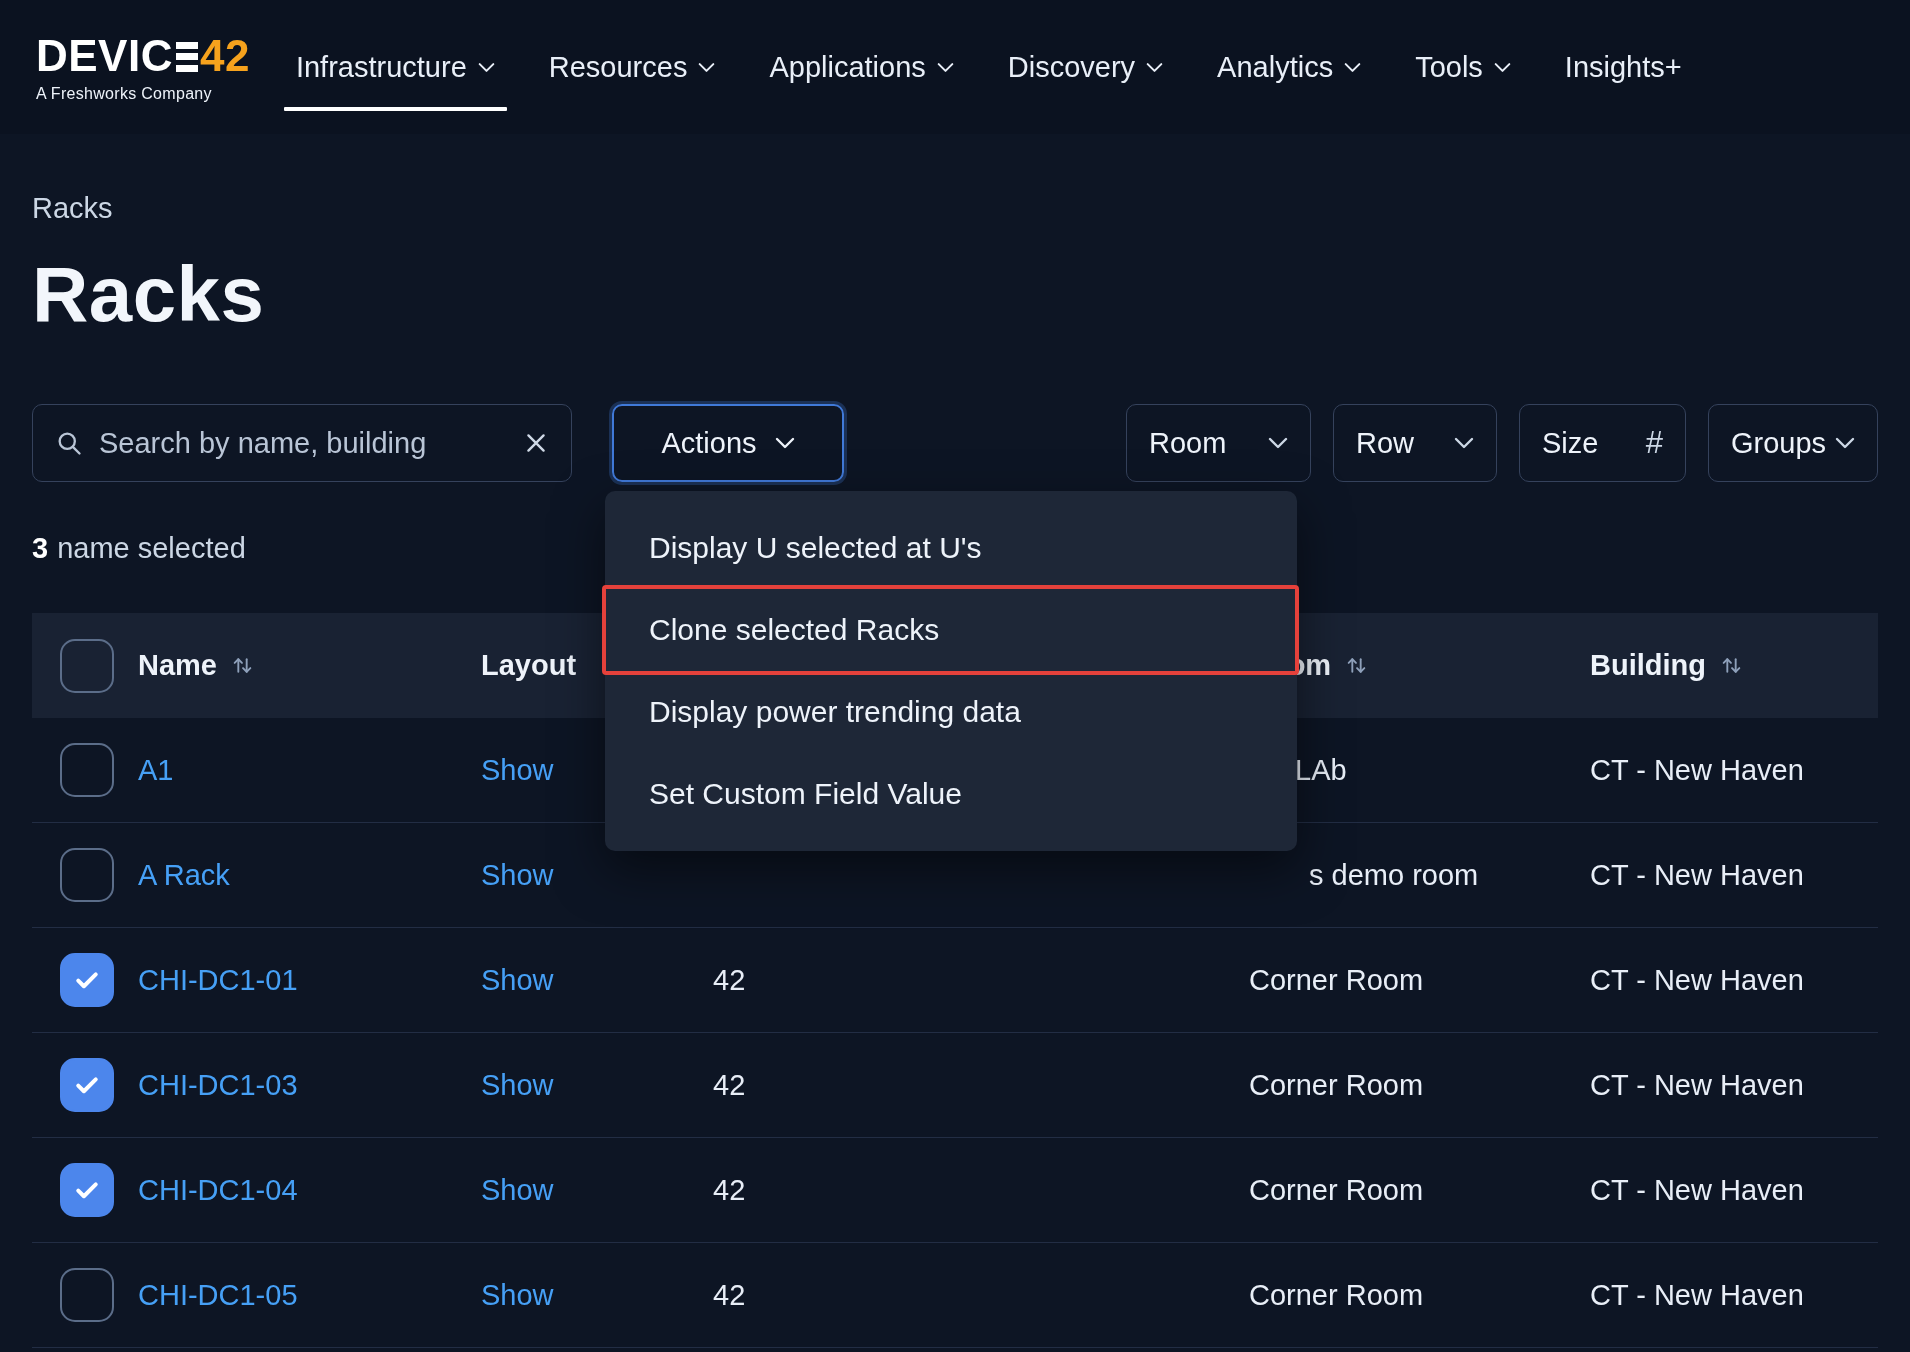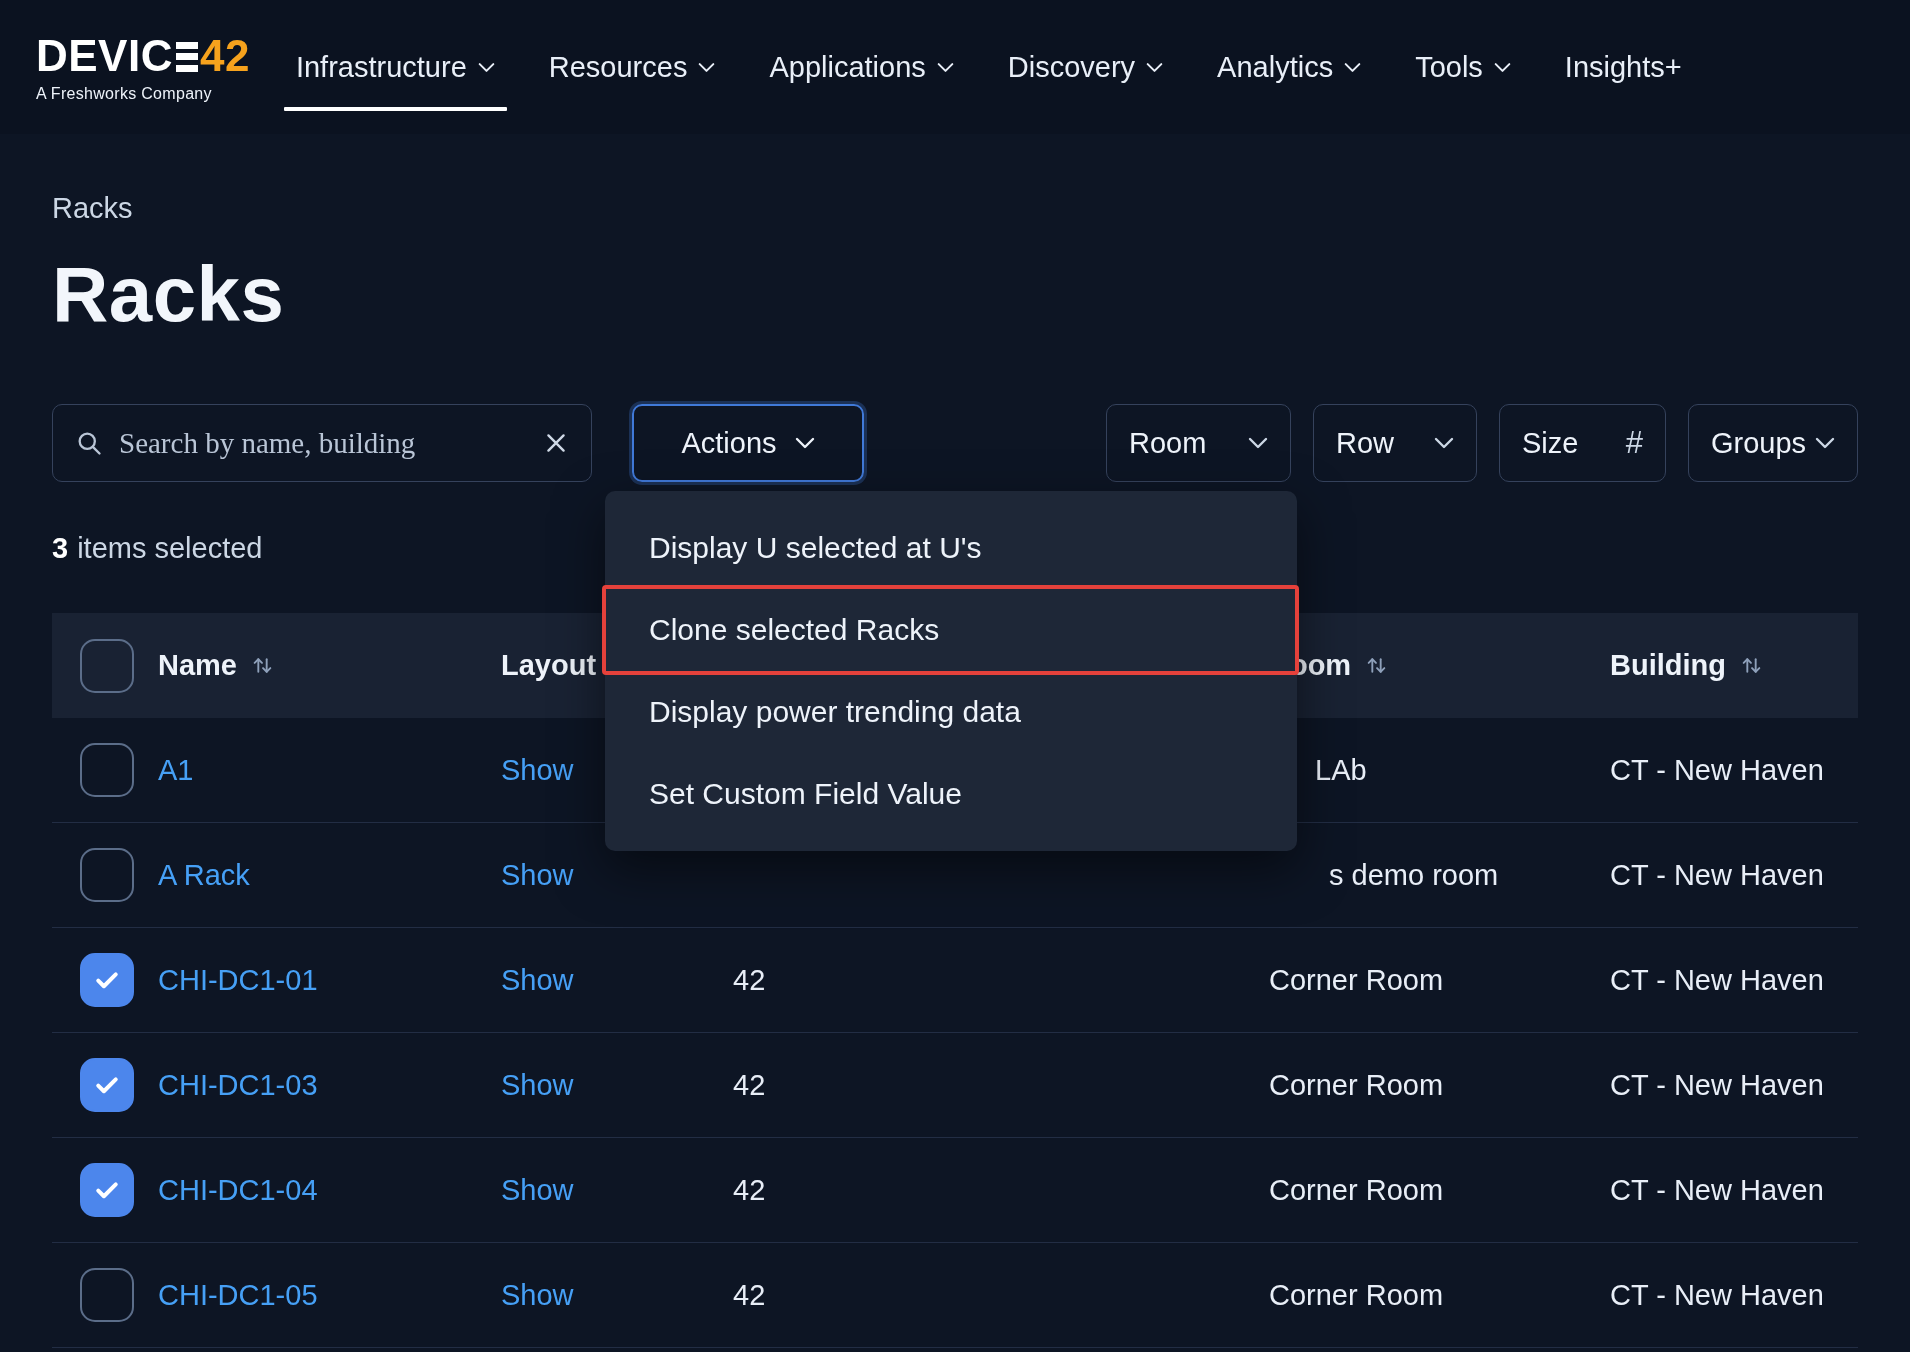--- a/index.html
+++ b/index.html
@@ -21,29 +21,29 @@
     background:linear-gradient(to bottom,#fff 0 7px,transparent 7px 11.5px,#fff 11.5px 18.5px,transparent 18.5px 23px,#fff 23px 30px); }
   .logo-42 { color:#f6a21d; }
   .tagline { font-size:16px; color:#eef3fa; margin-top:4px; letter-spacing:.3px; }
   nav { display:flex; gap:54px; margin-left:6px; }
   .nav-item { display:flex; align-items:center; gap:11px; font-size:29px; color:#e9eff8;
     height:134px; position:relative; cursor:pointer; white-space:nowrap; }
   .nav-item.active::after { content:""; position:absolute; left:-12px; right:-12px; bottom:23px;
     height:4px; background:#ffffff; border-radius:1px; }
   .chev { flex:0 0 auto; }
   
-  main { padding:0 52px; }
+  main { padding:0 32px; }
   .breadcrumb { margin-top:58px; font-size:29px; color:#ccd7e5; cursor:pointer; width:max-content; }
   .page-title { margin-top:24px; font-size:78px; font-weight:700; color:#f2f6fb; letter-spacing:.5px; }
   
   .toolbar { margin-top:64px; display:flex; align-items:center; }
   .search-box { width:540px; height:78px; border:1.5px solid #35425c; border-radius:10px;
     display:flex; align-items:center; padding:0 22px; gap:16px; background:transparent; }
   .search-box input { flex:1; background:transparent; border:none; outline:none;
-    font-family:Liberation Serif, serif; font-size:29px; color:#f97316; min-width:0; }
+    font-family:Liberation Sans, sans-serif; font-size:29px; color:#f97316; min-width:0; }
   .search-box input::placeholder { color:#b9c5d6; opacity:1; }
   .icon-btn { background:none; border:none; cursor:pointer; display:flex; align-items:center; }
   .actions-btn { margin-left:40px; width:232px; height:78px; border-radius:10px;
     border:2px solid #4079d8; box-shadow:0 0 0 3px rgba(64,121,216,.28);
     background:transparent; color:#eef3fa; font-size:29px; font-family:"Liberation Sans", sans-serif;
     display:flex; align-items:center; justify-content:center; gap:18px; cursor:pointer; }
   .filter-group { margin-left:auto; display:flex; gap:22px; }
   .filter-select { height:78px; border:1.5px solid #35425c; border-radius:10px;
     display:flex; align-items:center; justify-content:space-between; padding:0 22px;
     font-size:29px; color:#eef3fa; cursor:pointer; }
@@ -175,21 +175,21 @@
       <div class="filter-select fs-groups">
         <span>Groups</span>
         <svg width="20" height="12" viewBox="0 0 20 12" fill="none">
             <path d="M2 2l8 8 8-8" stroke="#cdd8e6" stroke-width="2.4" stroke-linecap="round" stroke-linejoin="round"></path>
           </svg>
       </div>
     </div>
   </div>
 
   <div class="selection">
-    <span class="count">3</span><span>items selected</span>
+    <span class="count">3</span><span>name selected</span>
   </div>
 
   <div class="table">
     <div class="thead">
       <div class="cell-check">
         <div class="checkbox">
           
         </div>
       </div>
       <div class="th-flex">

